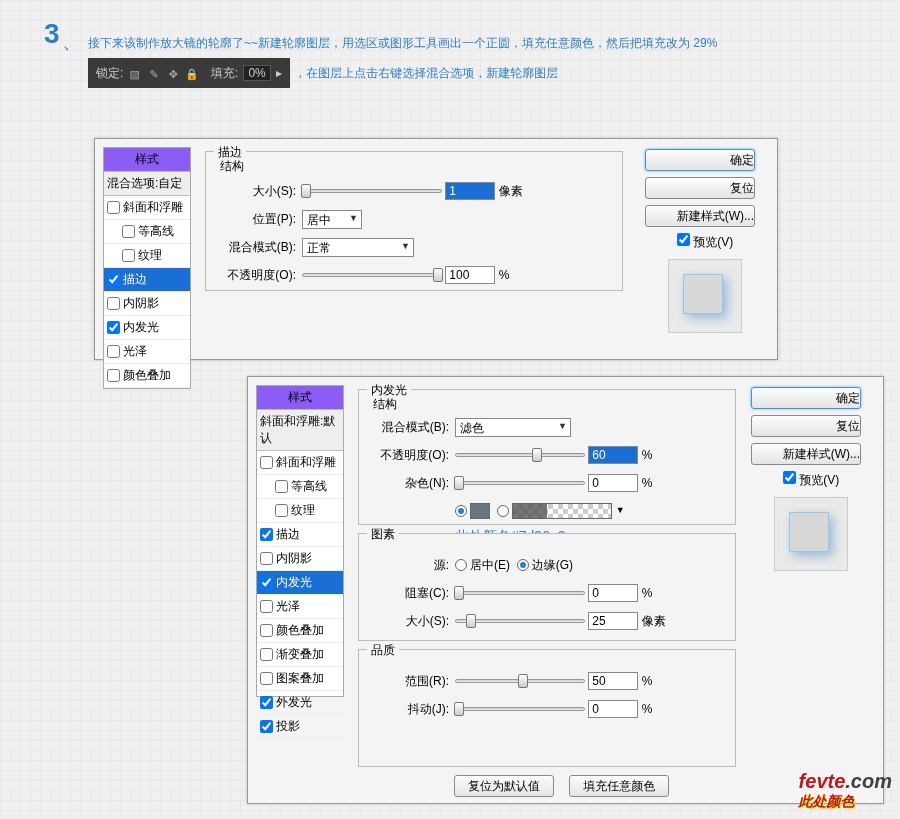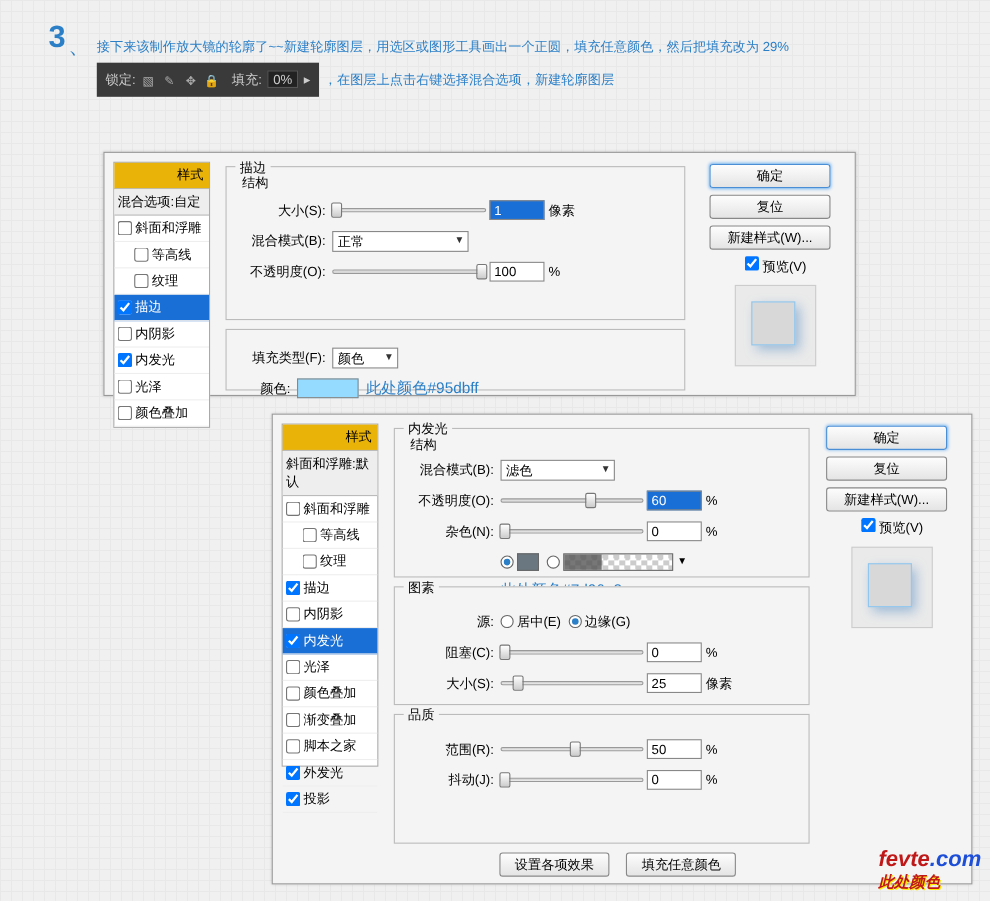--- a/index.html
+++ b/index.html
@@ -8,54 +8,54 @@
 .step-comma{position:absolute;left:62px;top:28px;color:#2b7fc7;font-size:20px}
 .instruction{position:absolute;left:88px;top:27px;width:760px;color:#2b7fc7;font-size:15px;line-height:2}
 .lock-bar{display:inline-block;background:#3a3a3a;color:#ccc;padding:3px 8px;vertical-align:middle;font-size:12px}
 .lock-bar .fill-sel{background:#222;border:1px solid #555;color:#ccc;padding:0 4px;margin:0 2px}
 .lock-icons{display:inline-block;vertical-align:middle}
 .lock-icons span{display:inline-block;width:14px;height:14px;margin:0 1px;vertical-align:middle;color:#aaa;text-align:center;line-height:14px;font-size:11px}
 .panel{position:absolute;background:#f4f4f4;border:1px solid #999;box-shadow:0 0 3px rgba(0,0,0,0.2)}
 .panel1{left:94px;top:138px;width:684px;height:222px}
 .panel2{left:247px;top:376px;width:637px;height:428px}
 .styles-col{position:absolute;left:8px;top:8px;width:88px;border:1px solid #aaa;background:#fff}
-.styles-hdr{background:#eab308;border-bottom:1px solid #bbb;padding:3px 5px;text-align:right}
+.styles-hdr{background:#8b5cf6;border-bottom:1px solid #bbb;padding:3px 5px;text-align:center}
 .styles-sub{background:#eee;border-bottom:1px solid #bbb;padding:3px 3px}
 .style-item{padding:3px 3px;border-bottom:1px solid #eee;display:flex;align-items:center}
 .style-item.sel{background:#1a6fd6;color:#fff}
 .style-item input[type=checkbox]{margin-right:3px}
 .style-item.indent{padding-left:18px}
 .grp{position:absolute;border:1px solid #bbb;background:#f4f4f4}
 .grp-title{position:absolute;top:-8px;left:8px;background:#f4f4f4;padding:0 4px;font-size:12px}
 .row{display:flex;align-items:center;margin:6px 0;height:22px}
 .lbl{width:80px;text-align:right;margin-right:6px}
 .slider{display:inline-block;height:4px;background:linear-gradient(#ccc,#eee);border:1px solid #999;position:relative;border-radius:2px}
 .slider .thumb{position:absolute;width:10px;height:14px;background:linear-gradient(#fff,#ccc);border:1px solid #777;top:-6px;border-radius:2px}
 .numfield{width:50px;border:1px solid #888;background:#fff;padding:1px 3px;text-align:left;height:18px}
 .numfield.sel{background:#1a6fd6;color:#fff}
 .sel-box{border:1px solid #888;background:#fff;padding:1px 18px 1px 4px;height:19px;position:relative;display:inline-block}
 .sel-box::after{content:"▼";position:absolute;right:3px;top:2px;font-size:9px;color:#333}
-.btn{display:block;width:110px;height:22px;border:1px solid #888;background:linear-gradient(#fdfdfd,#e4e4e4);border-radius:3px;text-align:center;line-height:20px;margin-bottom:6px;cursor:pointer}
+.btn{display:block;width:110px;height:22px;border:1px solid #888;background:linear-gradient(#fdfdfd,#e4e4e4);border-radius:3px;text-align:right;line-height:20px;margin-bottom:6px;cursor:pointer}
 .btn.primary{border:1px solid #4a8fd6;box-shadow:0 0 3px #6bb0f0}
 .right-col{position:absolute;right:12px;top:10px;width:120px;text-align:center}
 .preview-box{width:74px;height:74px;border:1px solid #ccc;background:#eaeaea;margin:8px auto;position:relative}
 .preview-box .sq{position:absolute;left:14px;top:14px;width:40px;height:40px;background:#d8d8d8;border:1px solid #8fc7f0;box-shadow:4px 4px 10px rgba(100,150,200,0.6)}
 .color-swatch{display:inline-block;width:56px;height:18px;border:1px solid #888;vertical-align:middle}
 .annot{color:#2b7fc7;font-size:14px}
 .radio{display:inline-block;width:12px;height:12px;border:1px solid #666;border-radius:50%;background:#fff;vertical-align:middle;position:relative;margin-right:3px}
 .radio.on::after{content:"";position:absolute;left:2px;top:2px;width:6px;height:6px;background:#2b7fc7;border-radius:50%}
 .grad-swatch{display:inline-block;width:100px;height:16px;border:1px solid #666;background:repeating-conic-gradient(#ccc 0 25%,#fff 0 50%) 0 0/10px 10px;position:relative;vertical-align:middle}
 .grad-swatch::before{content:"";position:absolute;left:0;top:0;bottom:0;width:35%;background:#555;opacity:0.8}
 .grad-swatch::after{content:"▼";position:absolute;right:-14px;top:1px;font-size:9px}
 .contour-sw{display:inline-block;width:34px;height:24px;border:1px solid #888;background:linear-gradient(135deg,#222 0 50%,#fff 50% 100%);vertical-align:middle;position:relative}
 .contour-sw::after{content:"▼";position:absolute;right:-14px;top:5px;font-size:9px}
 .btm-btn{display:inline-block;width:100px;height:22px;border:1px solid #888;background:linear-gradient(#fdfdfd,#e4e4e4);border-radius:3px;text-align:center;line-height:20px;margin:0 6px}
 .logo{position:absolute;right:8px;bottom:8px;font-weight:bold;font-style:italic}
 .logo .f{color:#c01818;font-size:20px}
-.logo .c{color:#1d4ed8;font-size:20px}
+.logo .c{color:#404040;font-size:20px}
 .logo2{color:#c01818;font-size:14px;text-shadow:1px 1px #ffeb00}
 .small-sq{display:inline-block;width:20px;height:16px;border:1px solid #666;background:#6b7780;vertical-align:middle}
 </style>
 </head>
 <body>
 
 <div class="step-num">3</div>
 <div class="step-comma">、</div>
 <div class="instruction">
   <span>接下来该制作放大镜的轮廓了~~新建轮廓图层，用选区或图形工具画出一个正圆，填充任意颜色，然后把填充改为 29% </span>
@@ -117,47 +117,38 @@
     <div style="padding:22px 10px 0 10px">
       <div class="row">
         <span class="lbl">大小(S):</span>
         <span class="slider" style="width:140px">
             <span class="thumb" style="left:-2px"></span>
           </span>
         &nbsp;<input class="numfield sel" value="1" style="">
         &nbsp;<span>像素</span>
       </div>
       <div class="row">
+        <span class="lbl">位置(P):</span>
+        <span class="sel-box" style="width:60px">居中</span>
+      </div>
+      <div class="row">
         <span class="lbl">混合模式(B):</span>
-        <span class="sel-box" style="width:124px">正常</span>
+        <span class="sel-box" style="width:112px">正常</span>
       </div>
       <div class="row">
         <span class="lbl">不透明度(O):</span>
         <span class="slider" style="width:140px">
             <span class="thumb" style="left:130px"></span>
           </span>
         &nbsp;<input class="numfield" value="100" style="">
         &nbsp;<span>%</span>
       </div>
     </div>
   </div>
 
-  <div class="grp" style="left:110px;top:160px;width:418px;height:56px">
-    <div style="padding:8px 10px">
-      <div class="row">
-        <span class="lbl">填充类型(F):</span>
-        <span class="sel-box" style="width:60px">颜色</span>
-      </div>
-      <div class="row">
-        <span class="lbl" style="width:48px">颜色:</span>
-        <span class="color-swatch" style="background:#95dbff"></span>
-        &nbsp;&nbsp;<span class="annot">此处颜色#95dbff</span>
-      </div>
-    </div>
-  </div>
 
   <div class="right-col">
     <div class="btn primary">确定</div>
     <div class="btn">复位</div>
     <div class="btn">新建样式(W)...</div>
     <div style="margin-top:4px"><input type="checkbox" checked="" style=""> <span>预览(V)</span></div>
     <div class="preview-box">
         <div class="sq"></div>
       </div>
   </div>
@@ -198,39 +189,39 @@
     <div class="style-item">
         <input type="checkbox" style="">
         <span>颜色叠加</span>
       </div>
     <div class="style-item">
         <input type="checkbox" style="">
         <span>渐变叠加</span>
       </div>
     <div class="style-item">
         <input type="checkbox" style="">
-        <span>脚本之家</span>
+        <span>图案叠加</span>
       </div>
     <div class="style-item">
         <input type="checkbox" checked="" style="">
         <span>外发光</span>
       </div>
     <div class="style-item">
         <input type="checkbox" checked="" style="">
         <span>投影</span>
       </div>
   </div>
 
   <div class="grp" style="left:110px;top:12px;width:378px;height:136px">
     <div class="grp-title">内发光</div>
     <div style="position:absolute;left:14px;top:6px">结构</div>
     <div style="padding:20px 10px 0 10px">
       <div class="row">
         <span class="lbl">混合模式(B):</span>
-        <span class="sel-box" style="width:104px">滤色</span>
+        <span class="sel-box" style="width:116px">滤色</span>
       </div>
       <div class="row">
         <span class="lbl">不透明度(O):</span>
         <span class="slider" style="width:130px">
             <span class="thumb" style="left:76px"></span>
           </span>
         &nbsp;<input class="numfield sel" value="60" style="">
         &nbsp;<span>%</span>
       </div>
       <div class="row">
@@ -296,21 +287,21 @@
         <span class="slider" style="width:130px">
             <span class="thumb" style="left:-2px"></span>
           </span>
         &nbsp;<input class="numfield" value="0" style="">
         &nbsp;<span>%</span>
       </div>
     </div>
   </div>
 
   <div style="position:absolute;left:200px;top:398px">
-    <span class="btm-btn">设置各项效果</span>
+    <span class="btm-btn">复位为默认值</span>
     <span class="btm-btn">填充任意颜色</span>
   </div>
 
   <div class="right-col">
     <div class="btn primary">确定</div>
     <div class="btn">复位</div>
     <div class="btn">新建样式(W)...</div>
     <div style="margin-top:4px"><input type="checkbox" checked="" style=""> <span>预览(V)</span></div>
     <div class="preview-box">
         <div class="sq"></div>

